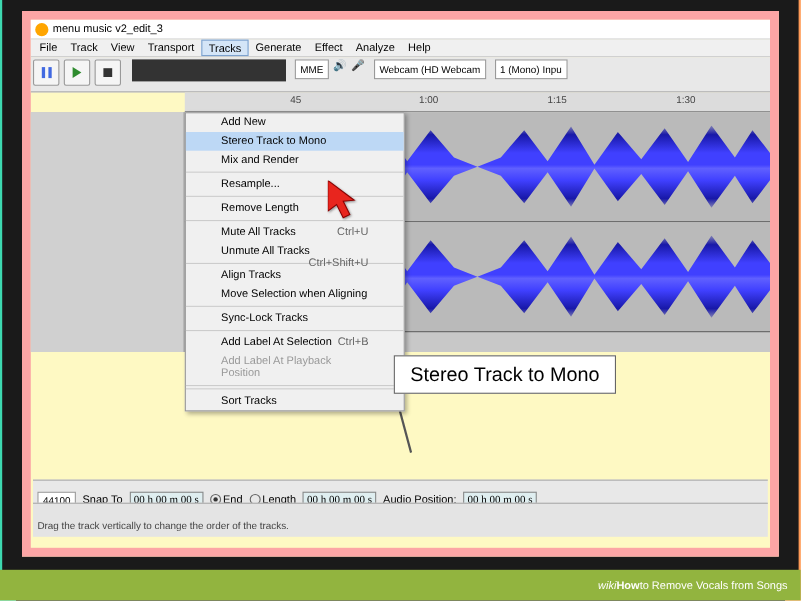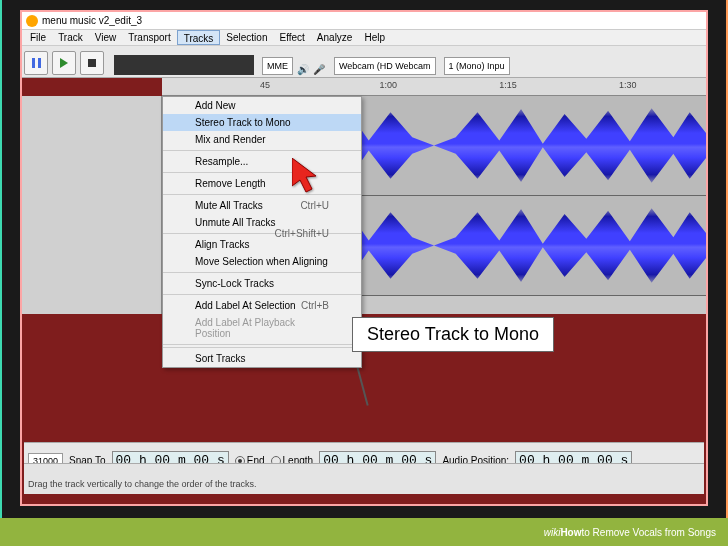--- a/index.html
+++ b/index.html
@@ -1,23 +1,23 @@
 <!DOCTYPE html>
 <html><head>
 <meta charset="utf-8">
 <style>
 *{margin:0;padding:0;box-sizing:border-box;font-family:Tahoma,Arial,sans-serif;font-size:10px}
 body{width:728px;height:546px;background:linear-gradient(90deg,#3dd9b0 0%,#3dd9b0 2%,#1a1a1a 2%,#1a1a1a 98%,#ff9a56 98%);position:relative;overflow:hidden}
-.monitor{position:absolute;left:20px;top:10px;right:20px;bottom:40px;background:#7f1d1d;border:2px solid #fca5a5;box-shadow:0 0 0 18px #1a1a1a}
+.monitor{position:absolute;left:20px;top:10px;right:20px;bottom:40px;background:#fef9c3;border:8px solid #fca5a5;box-shadow:0 0 0 18px #1a1a1a}
 .titlebar{height:18px;background:#fff;border-bottom:1px solid #ccc;display:flex;align-items:center;padding:0 4px}
 .titlebar .icon{width:12px;height:12px;background:#ffa500;border-radius:50%;margin-right:4px}
 .menubar{height:16px;background:#f0f0f0;border-bottom:1px solid #ccc;display:flex;padding:0 2px}
 .menubar span{padding:2px 6px;cursor:default}
 .menubar .active{background:#d4e5f7;border:1px solid #7da2ce}
-.toolbar{height:32px;background:#e8e8e8;border-bottom:1px solid #aaa;display:flex;align-items:flex-end;padding:2px;gap:4px}
+.toolbar{height:32px;background:#e8e8e8;border-bottom:1px solid #aaa;display:flex;align-items:flex-start;padding:2px;gap:4px}
 .tbtn{width:24px;height:24px;background:#f5f5f5;border:1px solid #999;border-radius:2px;display:flex;align-items:center;justify-content:center}
 .tbtn.pause::before{content:"";width:3px;height:10px;border-left:3px solid #4169e1;border-right:3px solid #4169e1}
 .tbtn.play::before{content:"";border-left:8px solid #2e8b2e;border-top:5px solid transparent;border-bottom:5px solid transparent}
 .tbtn.stop::before{content:"";width:8px;height:8px;background:#333}
 .meter{width:140px;height:20px;background:#333;margin-left:6px}
 .devcombo{height:18px;background:#fff;border:1px solid #999;padding:0 4px;font-size:9px;display:flex;align-items:center;margin-left:4px}
 .ruler{height:18px;background:#dcdcdc;border-bottom:1px solid #888;position:relative;margin-left:140px}
 .ruler span{position:absolute;top:2px;font-size:9px;color:#444}
 .tracks{position:relative;height:218px;background:#c8c8c8}
 .trackhead{position:absolute;left:0;top:0;width:140px;height:100%;background:#d0d0d0;border-right:1px solid #888}
@@ -29,21 +29,21 @@
 .dropdown .item.hl{background:#bdd8f5}
 .dropdown .item.disabled{color:#999}
 .dropdown .sep{height:1px;background:#ccc;margin:2px 0}
 .dropdown .shortcut{float:right;color:#666}
 .cursor-arrow{position:absolute;left:270px;top:62px;z-index:20}
 .cursor-arrow svg{filter:drop-shadow(1px 1px 1px rgba(0,0,0,.4))}
 .callout{position:absolute;left:330px;top:305px;background:#fff;border:1px solid #666;padding:6px 14px;font-size:18px;z-index:15}
 .callout-line{position:absolute;left:280px;top:68px;width:2px;height:250px;background:#555;transform:rotate(-15deg);transform-origin:top;z-index:5}
 .statusarea{position:absolute;bottom:26px;left:2px;right:2px;height:36px;background:#e8e8e8;border-top:1px solid #aaa;padding:4px;display:flex;align-items:center;gap:6px}
 .combo{background:#fff;border:1px solid #999;padding:1px 4px;font-size:9px;height:16px;display:flex;align-items:center}
-.timebox{background:#dfeef0;border:1px solid #888;padding:1px 3px;font-family:Liberation Mono, monospace;font-size:13px}
+.timebox{background:#dfeef0;border:1px solid #888;padding:1px 3px;font-family:Liberation Serif, serif;font-size:10px}
 .statusbar{position:absolute;bottom:10px;left:2px;right:2px;height:14px;background:#e4e4e4;border-top:1px solid #aaa;padding:15px 4px;font-size:9px;color:#444}
 .footer{position:absolute;bottom:0;left:0;right:0;height:28px;background:#92b43f;display:flex;align-items:center;justify-content:flex-end;padding:0 12px;color:#fff;font-size:14px}
 .footer .wiki{color:#fff;font-style:italic;font-weight:normal}
 .footer .how{color:#fff;font-weight:bold}
 .radio{width:10px;height:10px;border:1px solid #666;border-radius:50%;display:inline-block;margin-right:2px;vertical-align:middle}
 .radio.on::before{content:"";display:block;width:4px;height:4px;background:#333;border-radius:50%;margin:2px}
 </style>
 </head>
 <body>
 
@@ -51,21 +51,21 @@
   <div class="titlebar">
     <div class="icon"></div>
     <span>menu music v2_edit_3</span>
   </div>
   <div class="menubar" id="menubar">
       <span>File</span>
       <span>Track</span>
       <span>View</span>
       <span>Transport</span>
       <span class="active">Tracks</span>
-      <span>Selection</span>
+      <span>Generate</span>
       <span>Effect</span>
       <span>Analyze</span>
       <span>Help</span>
     </div>
 
   <div class="toolbar">
     <div class="tbtn pause"></div>
     <div class="tbtn play"></div>
     <div class="tbtn stop"></div>
     <div class="meter"></div>
@@ -118,21 +118,21 @@
     <div class="cursor-arrow">
       <svg width="36" height="42">
           <polygon points="0,0 0,28 8,22 14,34 20,31 14,19 24,18" fill="#e8251e" stroke="#8b0000" stroke-width="1"></polygon>
         </svg>
     </div>
   </div>
 
   <div class="callout">Stereo Track to Mono</div>
 
   <div class="statusarea">
-    <div class="combo">31000</div>
+    <div class="combo">44100</div>
     <span>Snap To</span>
     <div class="timebox">00 h 00 m 00 s</div>
     <span><span class="radio on"></span><span>End</span></span>
     <span><span class="radio"></span><span>Length</span></span>
     <div class="timebox">00 h 00 m 00 s</div>
     <span>Audio Position:</span>
     <div class="timebox">00 h 00 m 00 s</div>
   </div>
 
   <div class="statusbar">Drag the track vertically to change the order of the tracks.</div>

